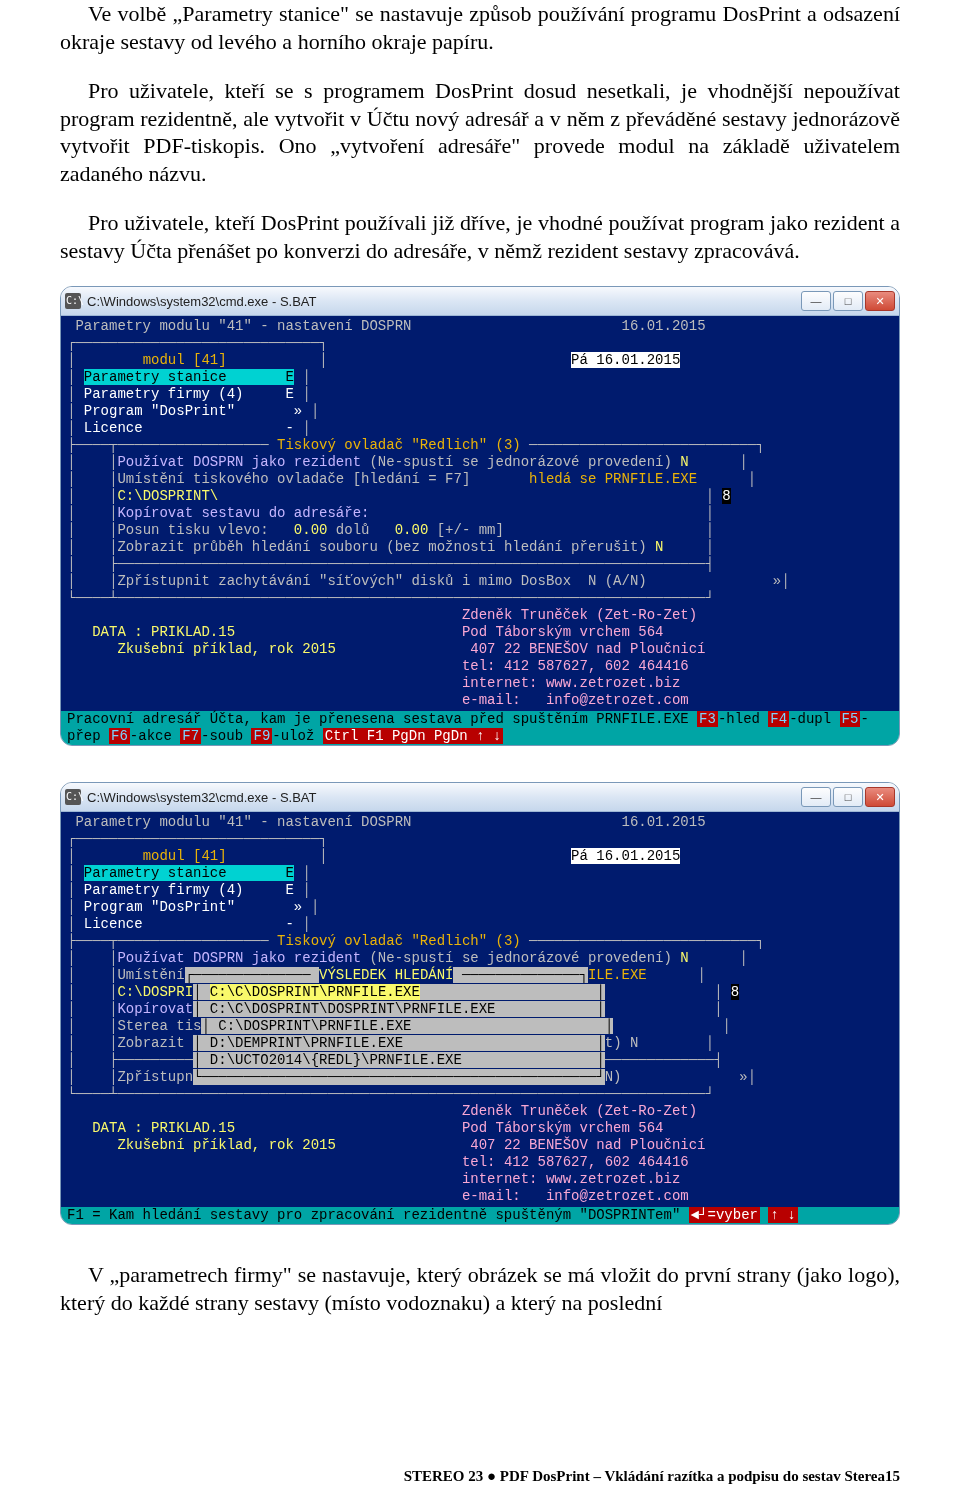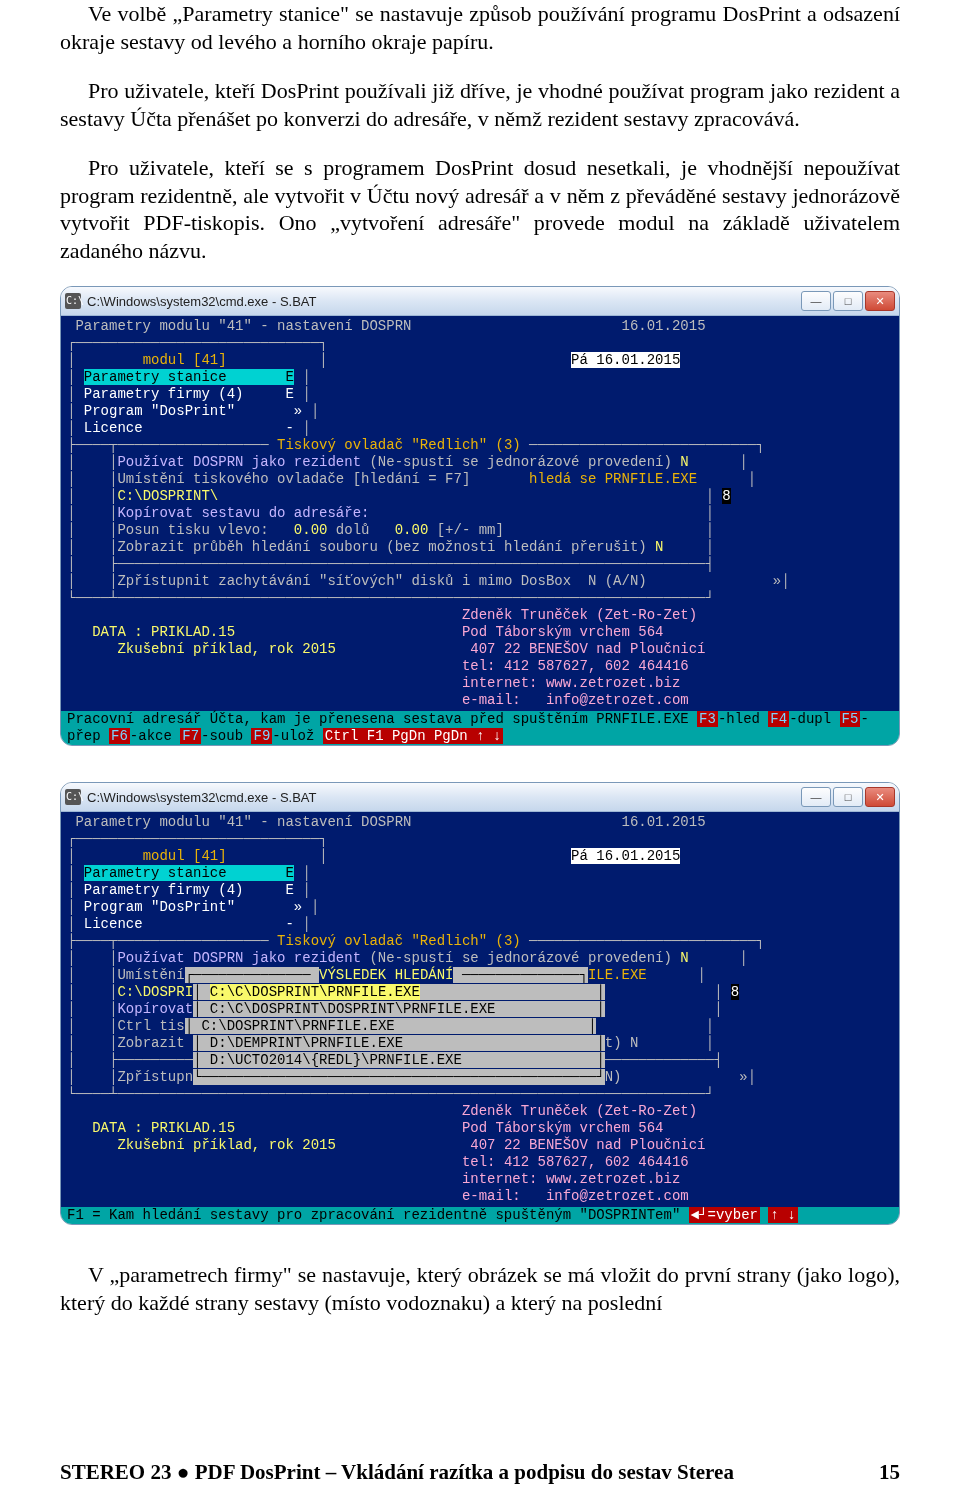--- a/index.html
+++ b/index.html
@@ -22,30 +22,30 @@
   .rd{color:#c4b5fd}
   .gy{color:#bdbdbd}
   .sel{background:#00d2d2;color:#000}
   .ftr{background:#00a5a5;color:#000;padding:0 6px}
   .fk{background:#b80000;color:#7dd3fc;padding:0 2px}
   .ctbx{background:#b80000;color:#fff;padding:0 2px}
   .blk{background:#000}
   .whtbg{background:#fff;color:#000000}
   .popup{background:#bdbdbd;color:#000;white-space:pre}
   .popup-sel{background:#f9f96b;color:#000}
-  .footer-line{position:absolute;bottom:18px;left:60px;right:60px;font-size:21px;display:flex;justify-content:space-between;font-weight:bold}
+  .footer-line{position:absolute;bottom:18px;left:60px;right:60px;font-size:15px;display:flex;justify-content:flex-end;font-weight:bold}
 </style>
 </head>
 <body>
 
 <div class="page">
 
 <p class="body-text indent">Ve volbě „Parametry stanice" se nastavuje způsob používání programu DosPrint a odsazení okraje sestavy od levého a horního okraje papíru.</p>
+<p class="body-text indent">Pro uživatele, kteří se s programem DosPrint dosud nesetkali, je vhodnější nepoužívat program rezidentně, ale vytvořit v Účtu nový adresář a v něm z převáděné sestavy jednorázově vytvořit PDF-tiskopis. Ono „vytvoření adresáře" provede modul na základě uživatelem zadaného názvu.</p>
 <p class="body-text indent">Pro uživatele, kteří DosPrint používali již dříve, je vhodné používat program jako rezident a sestavy Účta přenášet po konverzi do adresáře, v němž rezident sestavy zpracovává.</p>
-<p class="body-text indent">Pro uživatele, kteří se s programem DosPrint dosud nesetkali, je vhodnější nepoužívat program rezidentně, ale vytvořit v Účtu nový adresář a v něm z převáděné sestavy jednorázově vytvořit PDF-tiskopis. Ono „vytvoření adresáře" provede modul na základě uživatelem zadaného názvu.</p>
 
 <div class="screenshot">
 <div class="win">
   <div class="titlebar">
     <span class="title-ico"></span>
     <span class="title-txt">C:\Windows\system32\cmd.exe - S.BAT</span>
     <span class="winbtns">
       <span class="wbtn">—</span>
       <span class="wbtn">□</span>
       <span class="wbtn close">✕</span>
@@ -95,21 +95,21 @@
 <span class="gy">│</span>        <span class="cy">modul [41]</span>           <span class="gy">│</span>                             <span class="whtbg">Pá 16.01.2015</span>
 <span class="gy">│</span> <span class="sel"><span>Parametry stanice</span>       <span>E</span></span> <span class="gy">│</span>
 <span class="gy">│</span> <span>Parametry firmy (4)</span>     <span>E</span> <span class="gy">│</span>
 <span class="gy">│</span> <span>Program "DosPrint"</span>       <span>»</span> <span class="gy">│</span>
 <span class="gy">│</span> <span>Licence</span>                 <span>-</span> <span class="gy">│</span>
 <span class="gy">├────┬──────────────────</span> <span class="cy">Tiskový ovladač "Redlich" (3)</span> <span class="gy">───────────────────────────┐</span>
 <span class="gy">│</span>    <span class="gy">│</span><span class="rd">Používat DOSPRN jako rezident</span> <span class="gy">(Ne-spustí se jednorázové provedení)</span> <span class="yl">N</span>      <span class="gy">│</span>
 <span class="gy">│</span>    <span class="gy">│</span><span class="gy">Umístění</span><span class="popup">┌────────────── <span style="background:#001b6e;color:#f9f96b">VÝSLEDEK HLEDÁNÍ</span> ──────────────┐</span><span class="cy">ILE.EXE</span>      <span class="gy">│</span>
 <span class="gy">│</span>    <span class="gy">│</span><span class="yl">C:\DOSPRI</span><span class="popup">│ <span class="popup-sel">C:\C\DOSPRINT\PRNFILE.EXE</span>                     │</span>             <span class="gy">│</span> <span class="blk">8</span>
 <span class="gy">│</span>    <span class="gy">│</span><span class="rd">Kopírovat</span><span class="popup">│ <span>C:\C\DOSPRINT\DOSPRINT\PRNFILE.EXE</span>            │</span>             <span class="gy">│</span>
-<span class="gy">│</span>    <span class="gy">│</span><span class="gy">Ctrl tis</span><span class="popup">│ <span>C:\DOSPRINT\PRNFILE.EXE</span>                       │</span>             <span class="gy">│</span>
+<span class="gy">│</span>    <span class="gy">│</span><span class="gy">Sterea tis</span><span class="popup">│ <span>C:\DOSPRINT\PRNFILE.EXE</span>                       │</span>             <span class="gy">│</span>
 <span class="gy">│</span>    <span class="gy">│</span><span class="gy">Zobrazit</span> <span class="popup">│ <span>D:\DEMPRINT\PRNFILE.EXE</span>                       │</span><span class="gy">t) N</span>        <span class="gy">│</span>
 <span class="gy">│</span>    <span class="gy">├─────────</span><span class="popup">│ <span>D:\UCTO2014\{REDL}\PRNFILE.EXE</span>                │</span><span class="gy">─────────────┤</span>
 <span class="gy">│</span>    <span class="gy">│</span><span class="gy">Zpřístupn</span><span class="popup">└───────────────────────────────────────────────┘</span><span class="gy">N)              »</span><span class="gy">│</span>
 <span class="gy">└────┴──────────────────────────────────────────────────────────────────────┘</span>
                                                <span class="gr">Zdeněk Truněček (Zet-Ro-Zet)</span>
    <span class="yl">DATA : PRIKLAD.15</span>                           <span class="gr">Pod Táborským vrchem 564</span>
    <span class="yl">   Zkušební příklad, rok 2015</span>                <span class="gr">407 22 BENEŠOV nad Ploučnicí</span>
                                                <span class="gr">tel: 412 587627, 602 464416</span>
                                                <span class="gr">internet: www.zetrozet.biz</span>
                                                <span class="gr">e-mail:   info@zetrozet.com</span></div>

